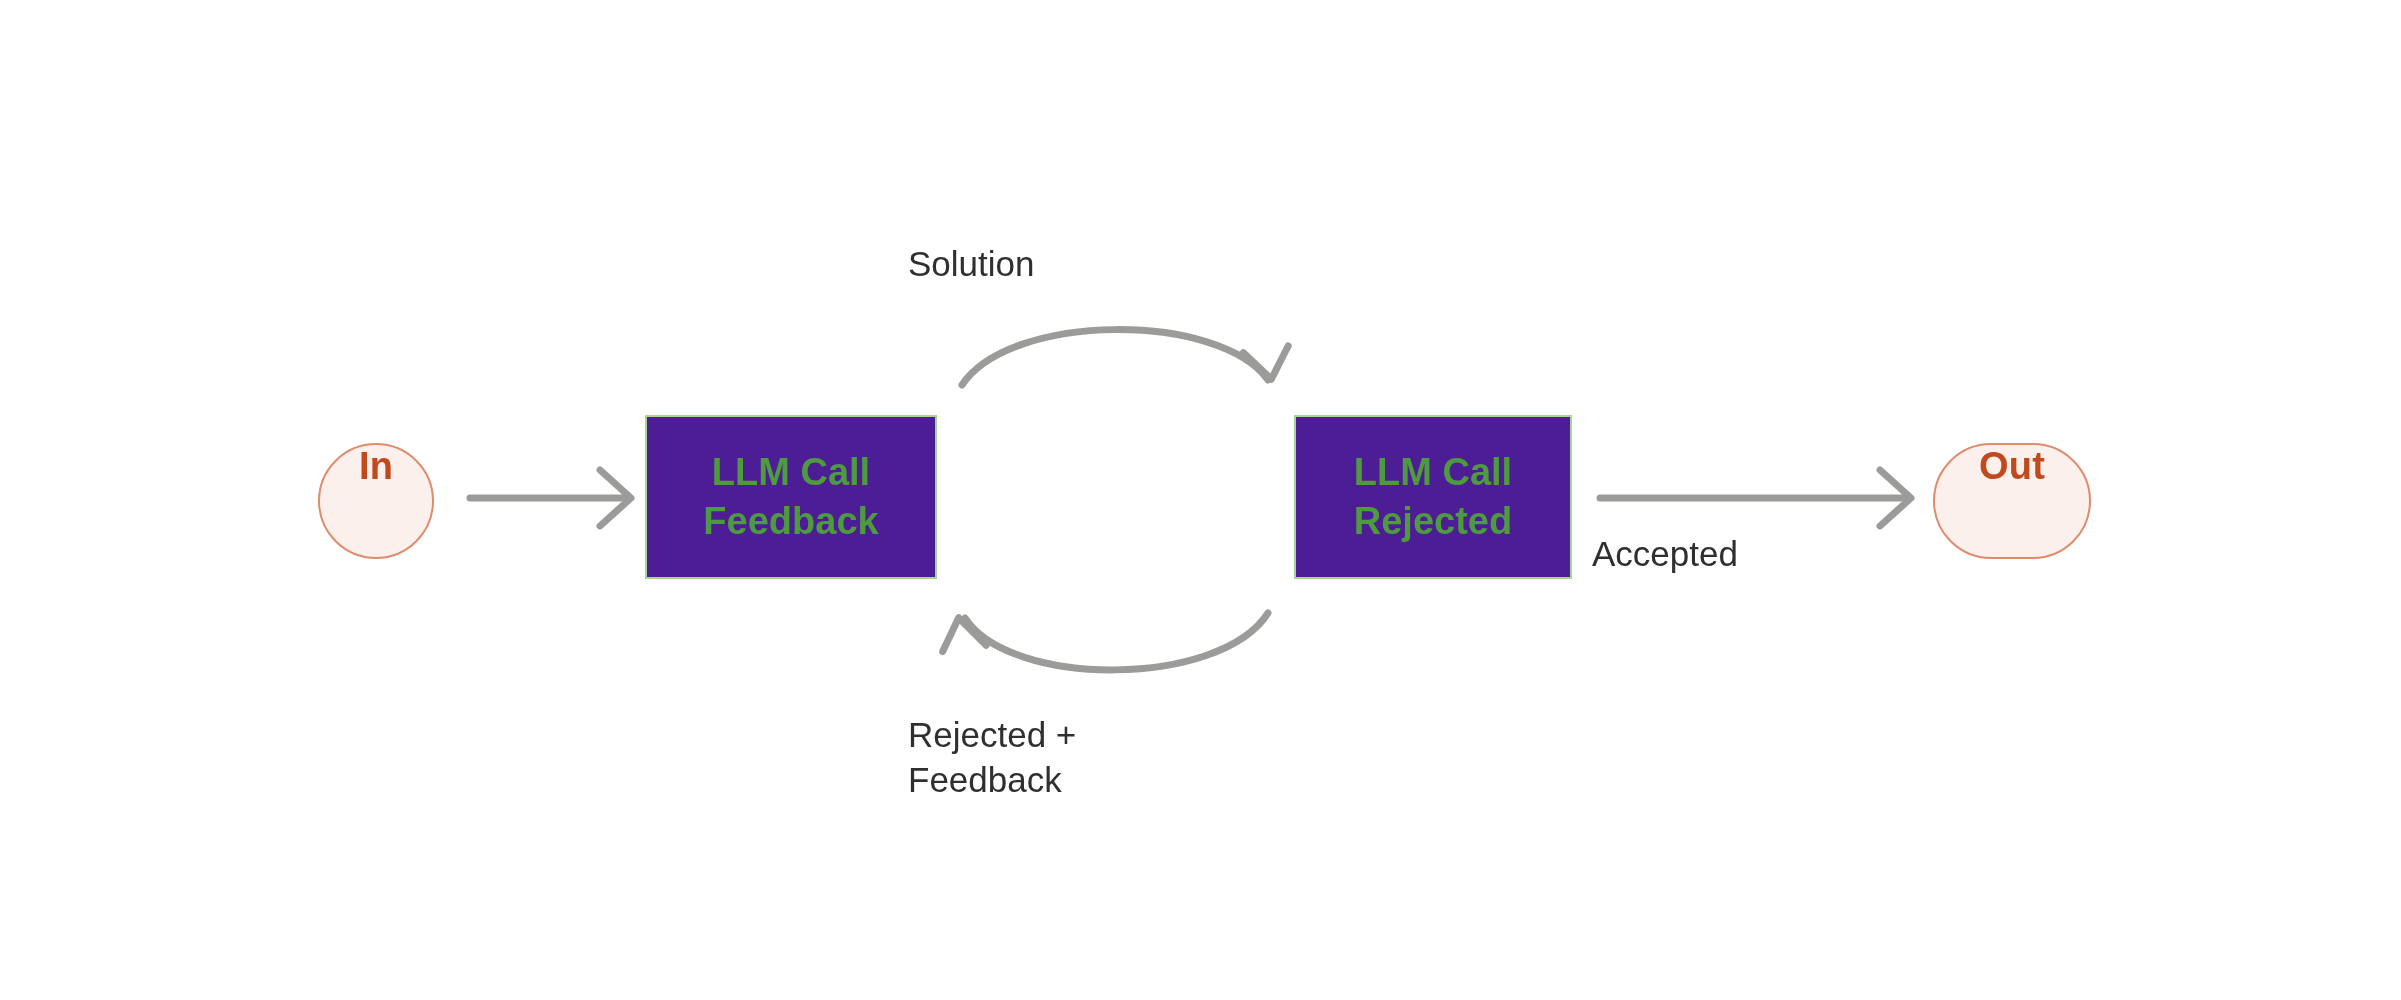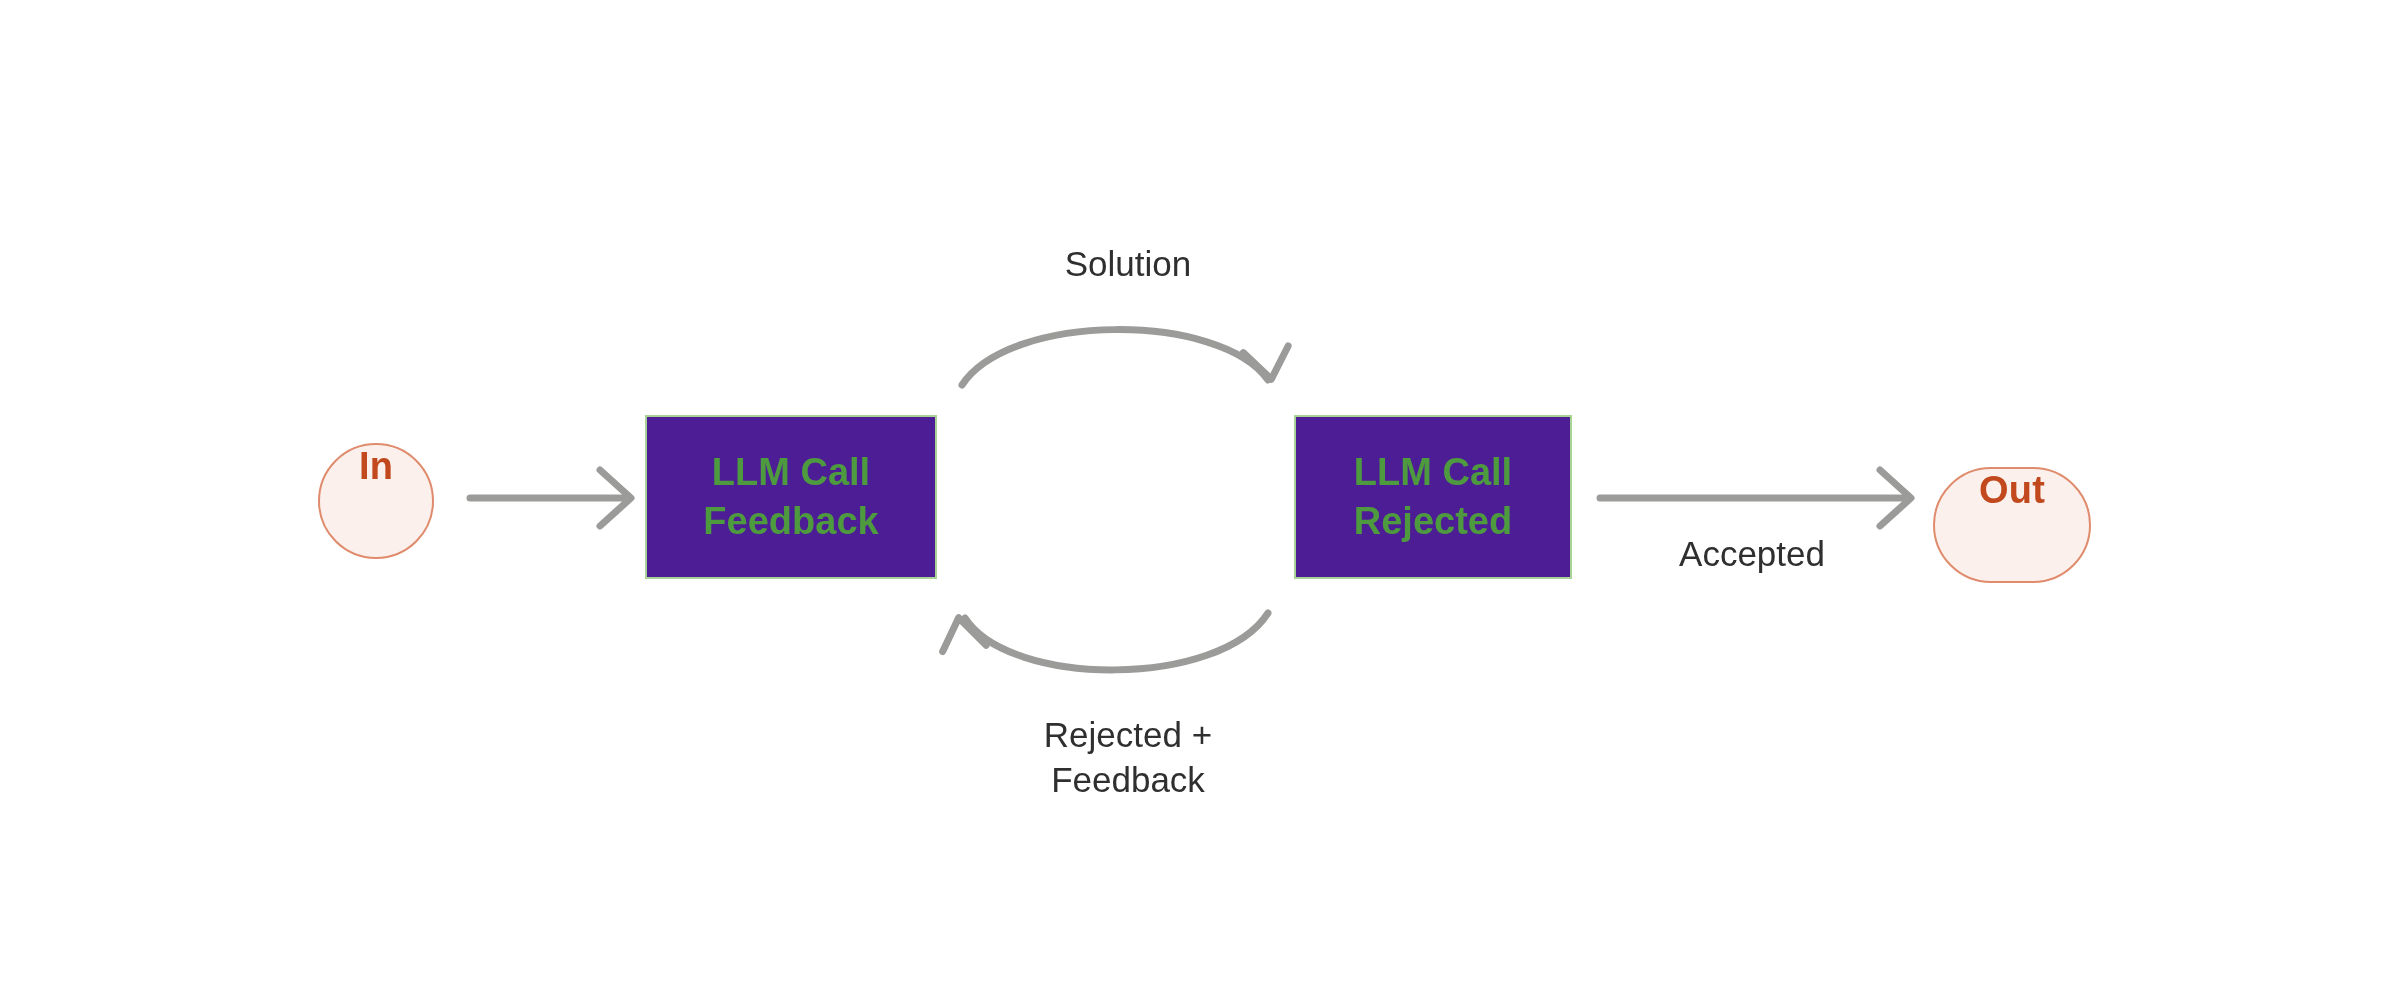--- a/index.html
+++ b/index.html
@@ -52,21 +52,20 @@
     border-radius: 50%;
     font-size: 38px;
   }
   #node-out {
     left: 1933px;
     top: 443px;
     width: 158px;
     height: 116px;
     border-radius: 58px;
     font-size: 38px;
-    margin-top: 24px;
   }
 
   
   .process-box {
     position: absolute;
     box-sizing: border-box;
     background: #4c1d95;
     border: 2px solid #a9d394;
     display: flex;
     align-items: center;
@@ -91,21 +90,20 @@
   }
   .box-line { display: block; }
 
   
   .edge-label {
     position: absolute;
     color: #2f2f2f;
     font-size: 35px;
     font-weight: normal;
     line-height: 1.28;
-    text-align: center;
     white-space: pre-line;
   }
   #label-solution {
     left: 908px;
     top: 242px;
     width: 440px;
   }
   #label-rejected {
     left: 908px;
     top: 713px;

